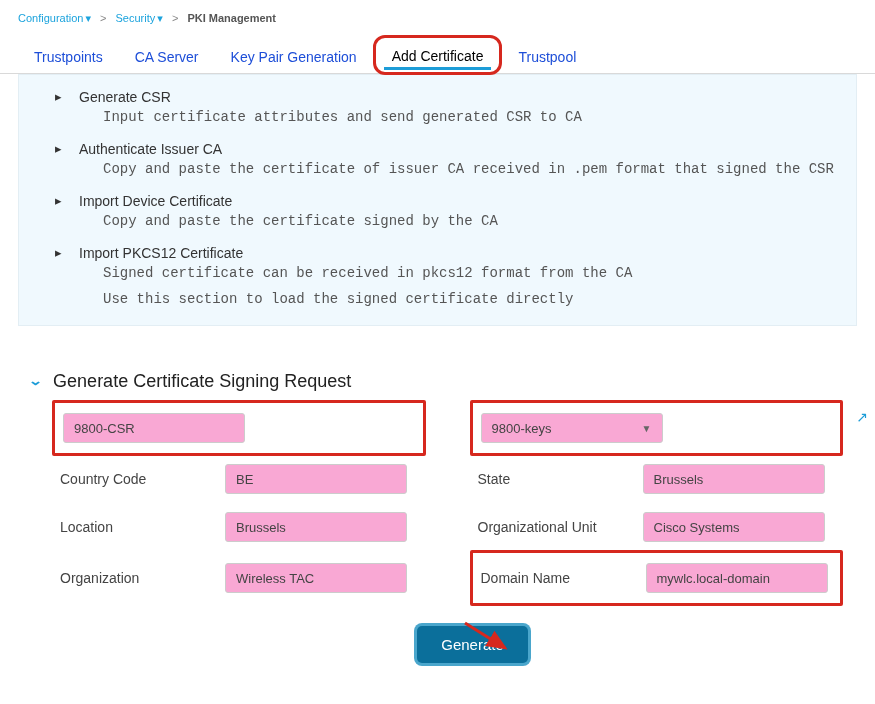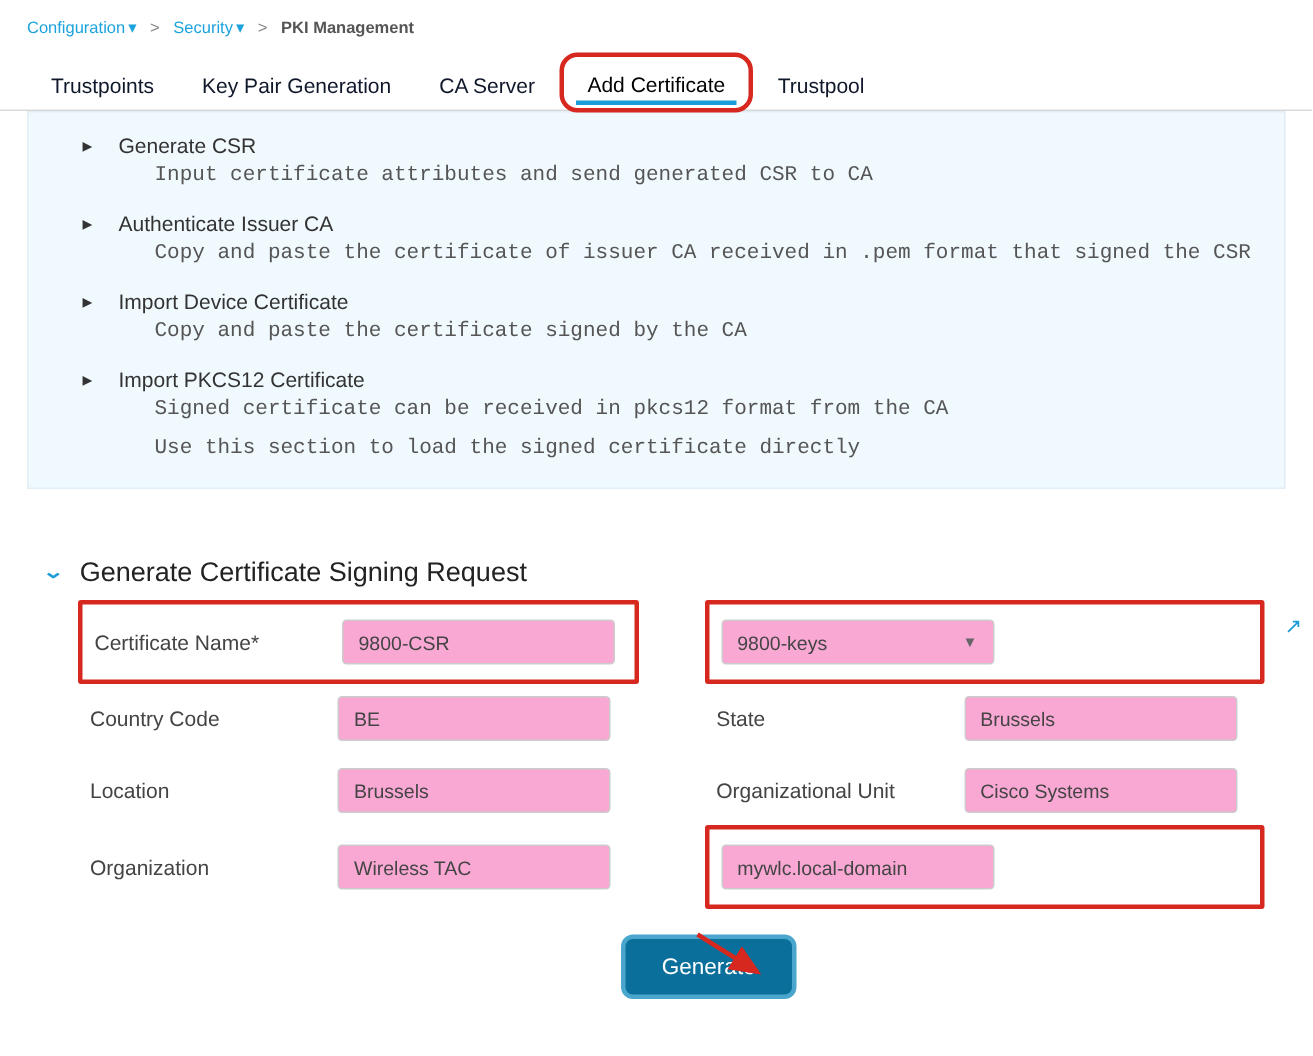--- a/index.html
+++ b/index.html
@@ -34,21 +34,21 @@
     color: #1ca3dd;
   }
   .tabs {
     border-bottom: 1px solid #d9d9d9;
     padding: 0 18px;
     display: flex;
     align-items: flex-end;
   }
   .tab {
     padding: 10px 16px 8px;
-    color: #0f172a;
+    color: #1d4ed8;
     cursor: pointer;
     position: relative;
   }
   .tab.active {
     color: #000;
   }
   .tab.active::after {
     content: "";
     position: absolute;
     left: 8px; right: 8px; bottom: 2px;
@@ -171,22 +171,22 @@
 <div class="breadcrumb">
   <span class="link caret-down">Configuration</span>
   <span class="sep">&gt;</span>
   <span class="link caret-down">Security</span>
   <span class="sep">&gt;</span>
   <span class="current">PKI Management</span>
 </div>
 
 <div class="tabs">
   <div class="tab">Trustpoints</div>
+  <div class="tab">CA Server</div>
   <div class="tab">Key Pair Generation</div>
-  <div class="tab">CA Server</div>
   <div class="tab active tab-highlight">Add Certificate</div>
   <div class="tab">Trustpool</div>
 </div>
 
 <div class="panel">
   <div class="step-row">
     <span class="bullet">▸</span>
     <span class="title">Generate CSR</span>
   </div>
   <div class="step-desc">Input certificate attributes and send generated CSR to CA</div>
@@ -212,21 +212,20 @@
 </div>
 
 <div class="section-header">
   <span class="chev">⌄</span>
   <span>Generate Certificate Signing Request</span>
 </div>
 
 <div class="form">
 
   <div class="field redbox">
-    <label>Certificate Name*</label>
     <input value="9800-CSR" style="">
   </div>
 
   <div class="field redbox">
     <div class="select">
       <span>9800-keys</span>
       <span class="sel-caret">▼</span>
     </div>
     <span class="popout">↗</span>
   </div>
@@ -250,20 +249,21 @@
     <label>Organizational Unit</label>
     <input value="Cisco Systems" style="">
   </div>
 
   <div class="field">
     <label>Organization</label>
     <input value="Wireless TAC" style="">
   </div>
 
   <div class="field redbox">
+    <label>Domain Name</label>
     <input value="mywlc.local-domain" style="">
   </div>
 
 </div>
 
 <div class="gen-wrap">
   <svg class="arrow" width="60" height="40">
     <defs>
       <marker id="ah" markerWidth="8" markerHeight="8" refX="6" refY="3" orient="auto">
         <path d="M0,0 L7,3 L0,6 Z" fill="#d6281e"></path>

